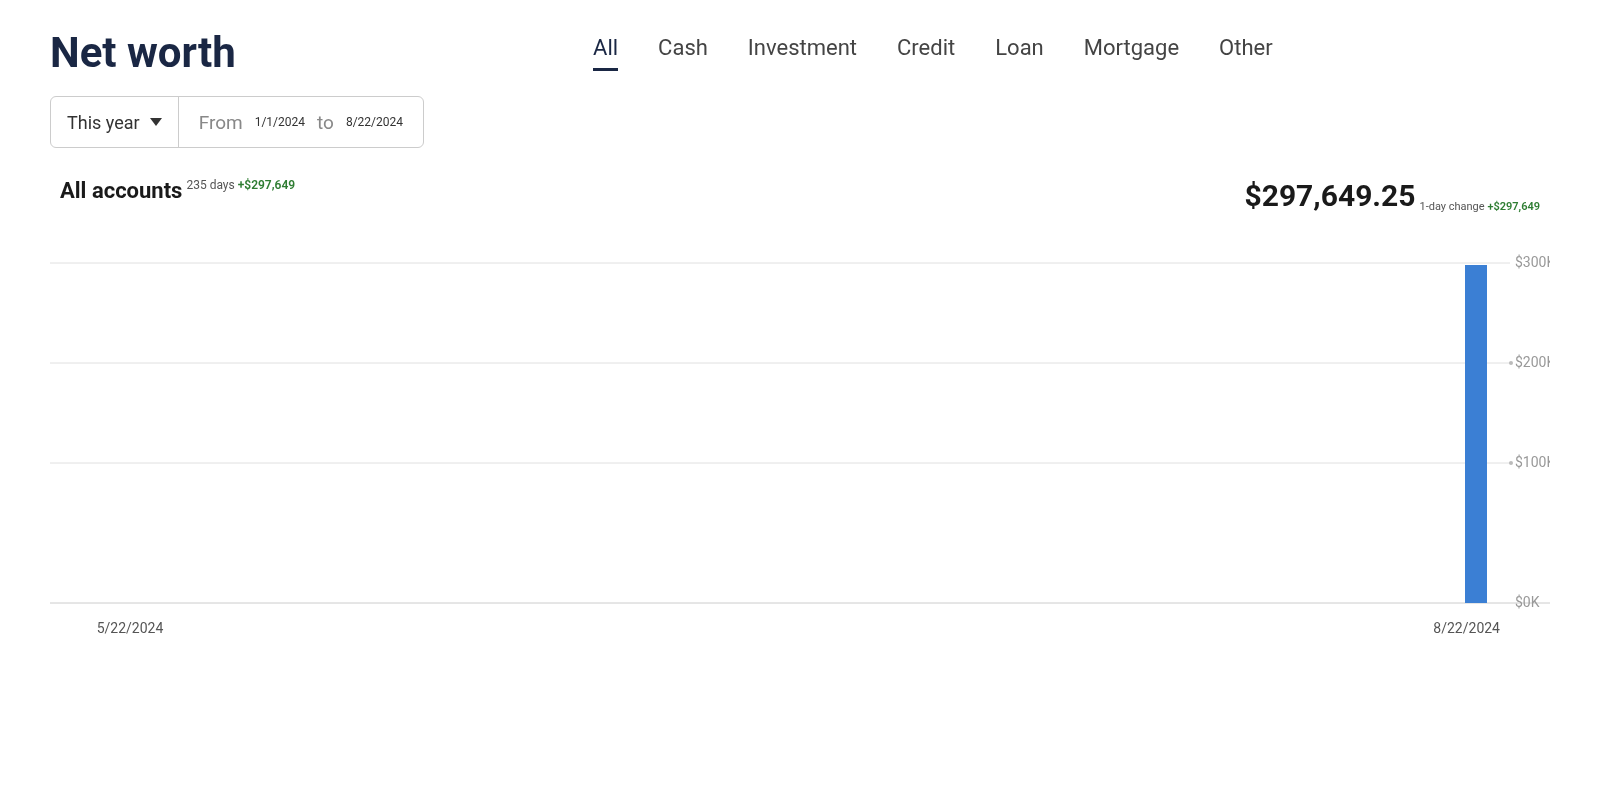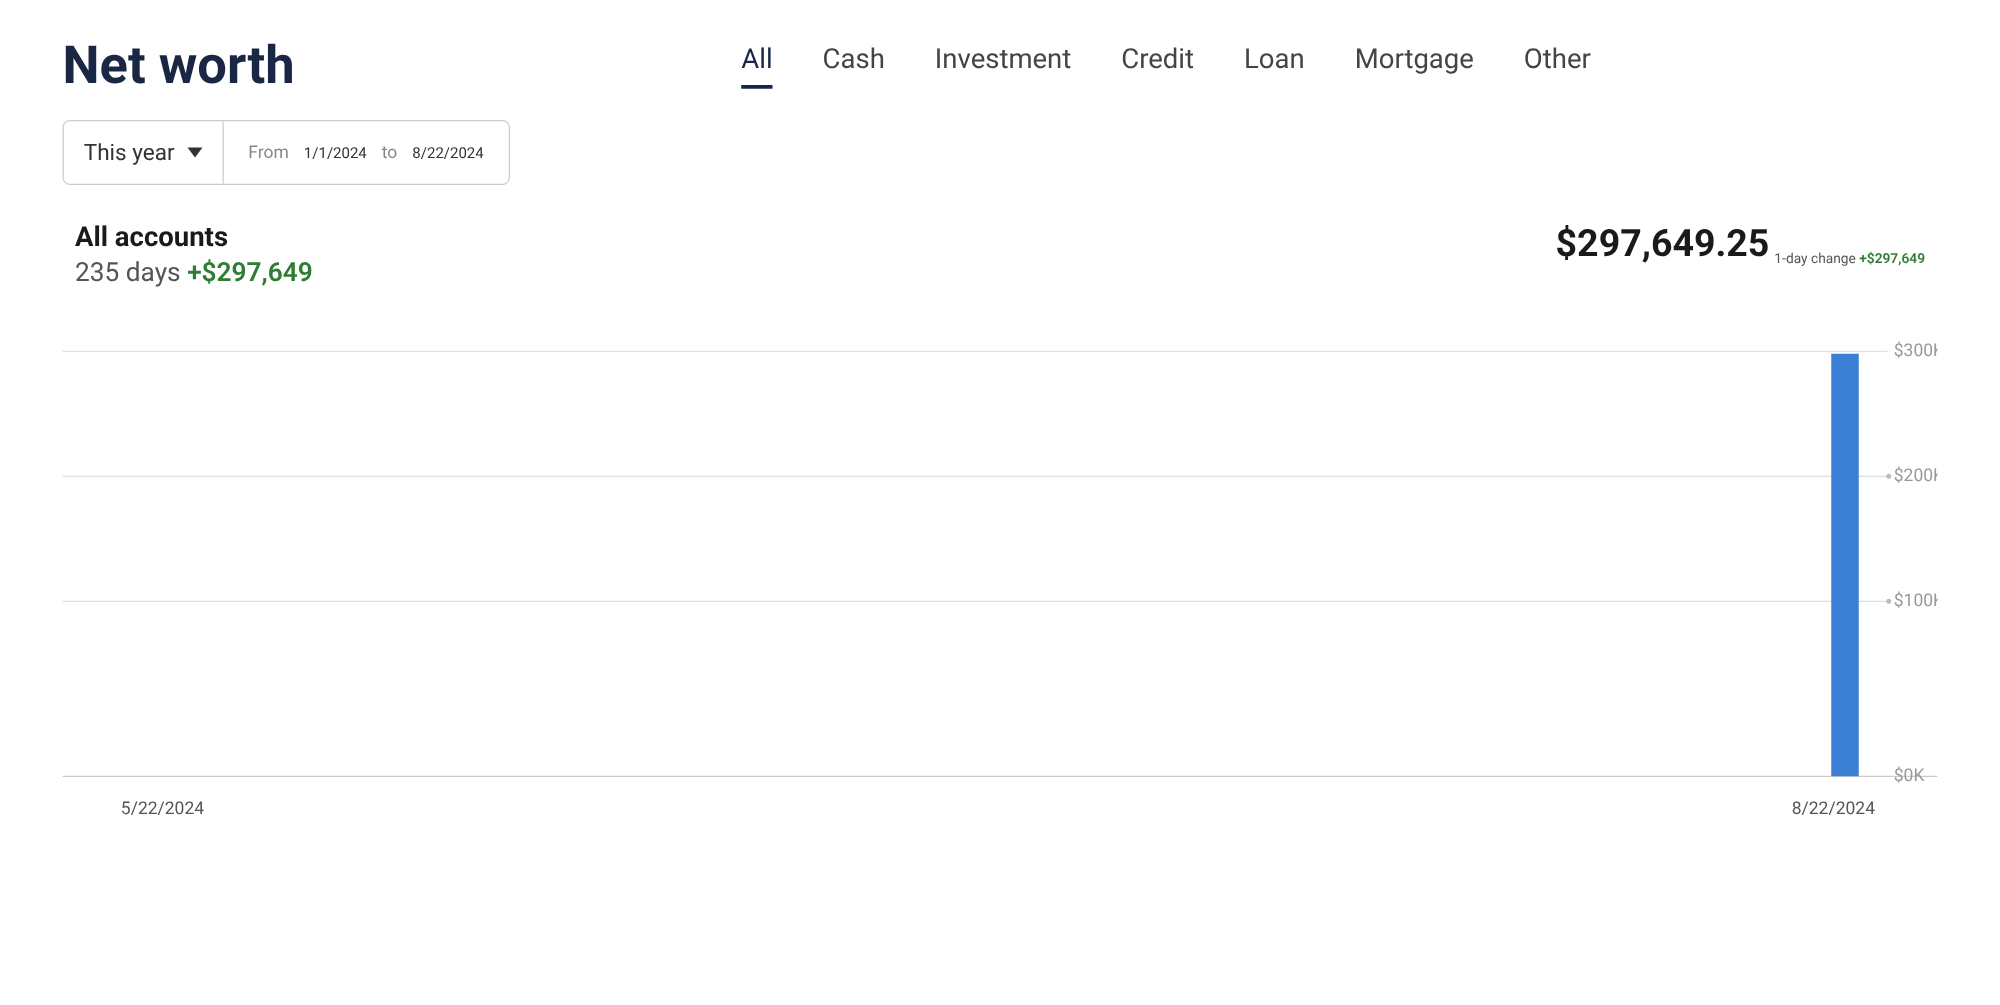--- a/index.html
+++ b/index.html
@@ -96,52 +96,51 @@
 
     .date-range {
       display: flex;
       align-items: center;
       padding: 0 20px;
       gap: 12px;
       height: 100%;
     }
 
     .date-from-label, .date-to-label {
-      font-size: 14px;
+      font-size: 19px;
       color: #888;
     }
 
     .date-value {
       font-size: 12px;
       color: #333;
     }
 
     
     .stats-row {
       display: flex;
       justify-content: space-between;
       align-items: flex-start;
       margin-bottom: 20px;
       padding: 0 10px;
     }
 
     .stats-left {
       display: flex;
-      flex-direction: column;
       gap: 4px;
     }
 
     .all-accounts-label {
       font-size: 22px;
       font-weight: 700;
       color: #1a1a1a;
     }
 
     .stats-sub {
-      font-size: 21px;
+      font-size: 12px;
       color: #555;
     }
 
     .stats-sub .change-positive {
       color: #2e7d32;
       font-weight: 600;
     }
 
     .stats-right {
       display: flex;

